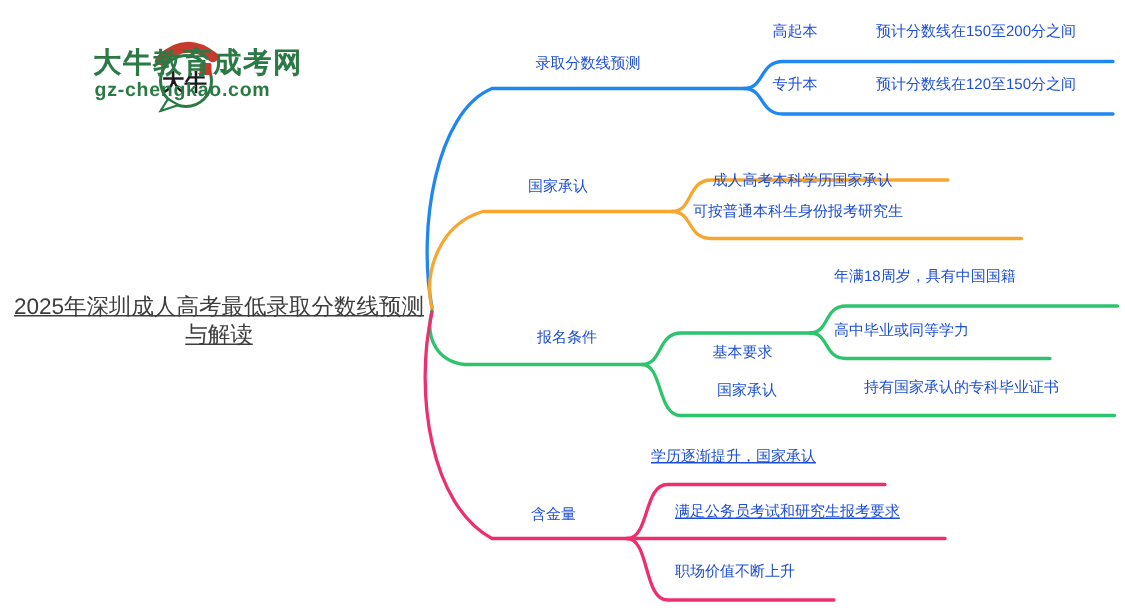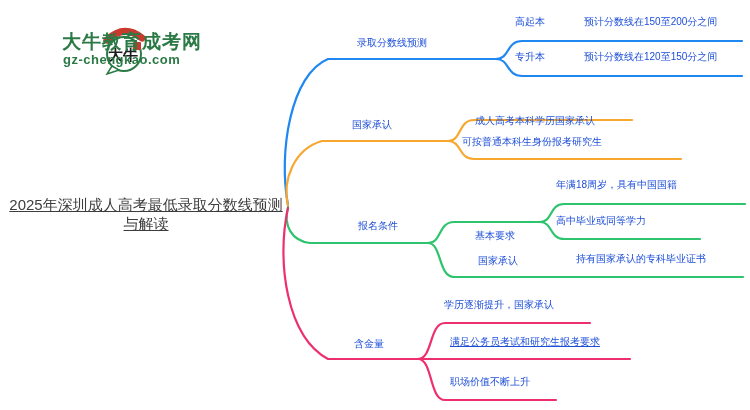--- a/index.html
+++ b/index.html
@@ -93,15 +93,15 @@
 <div class="node" style="left:462px;top:136px;">可按普通本科生身份报考研究生</div>
 
 <div class="node center" style="left:338px;top:220px;width:80px;">报名条件</div>
 <div class="node center" style="left:460px;top:197px;width:70px;margin-top:33px;">基本要求</div>
 <div class="node" style="left:556px;top:179px;">年满18周岁，具有中国国籍</div>
 <div class="node" style="left:556px;top:215px;">高中毕业或同等学力</div>
 <div class="node center" style="left:458px;top:255px;width:80px;">国家承认</div>
 <div class="node" style="left:576px;top:253px;">持有国家承认的专科毕业证书</div>
 
 <div class="node center" style="left:334px;top:338px;width:70px;">含金量</div>
-<div class="node" style="left:444px;top:299px;">学历逐渐提升，国家承认</div>
+<div class="node" style="left:434px;top:299px;text-decoration:underline;">学历逐渐提升，国家承认</div>
 <div class="node" style="left:450px;top:336px;text-decoration:underline;">满足公务员考试和研究生报考要求</div>
 <div class="node" style="left:450px;top:376px;">职场价值不断上升</div>
 
 </body></html>

